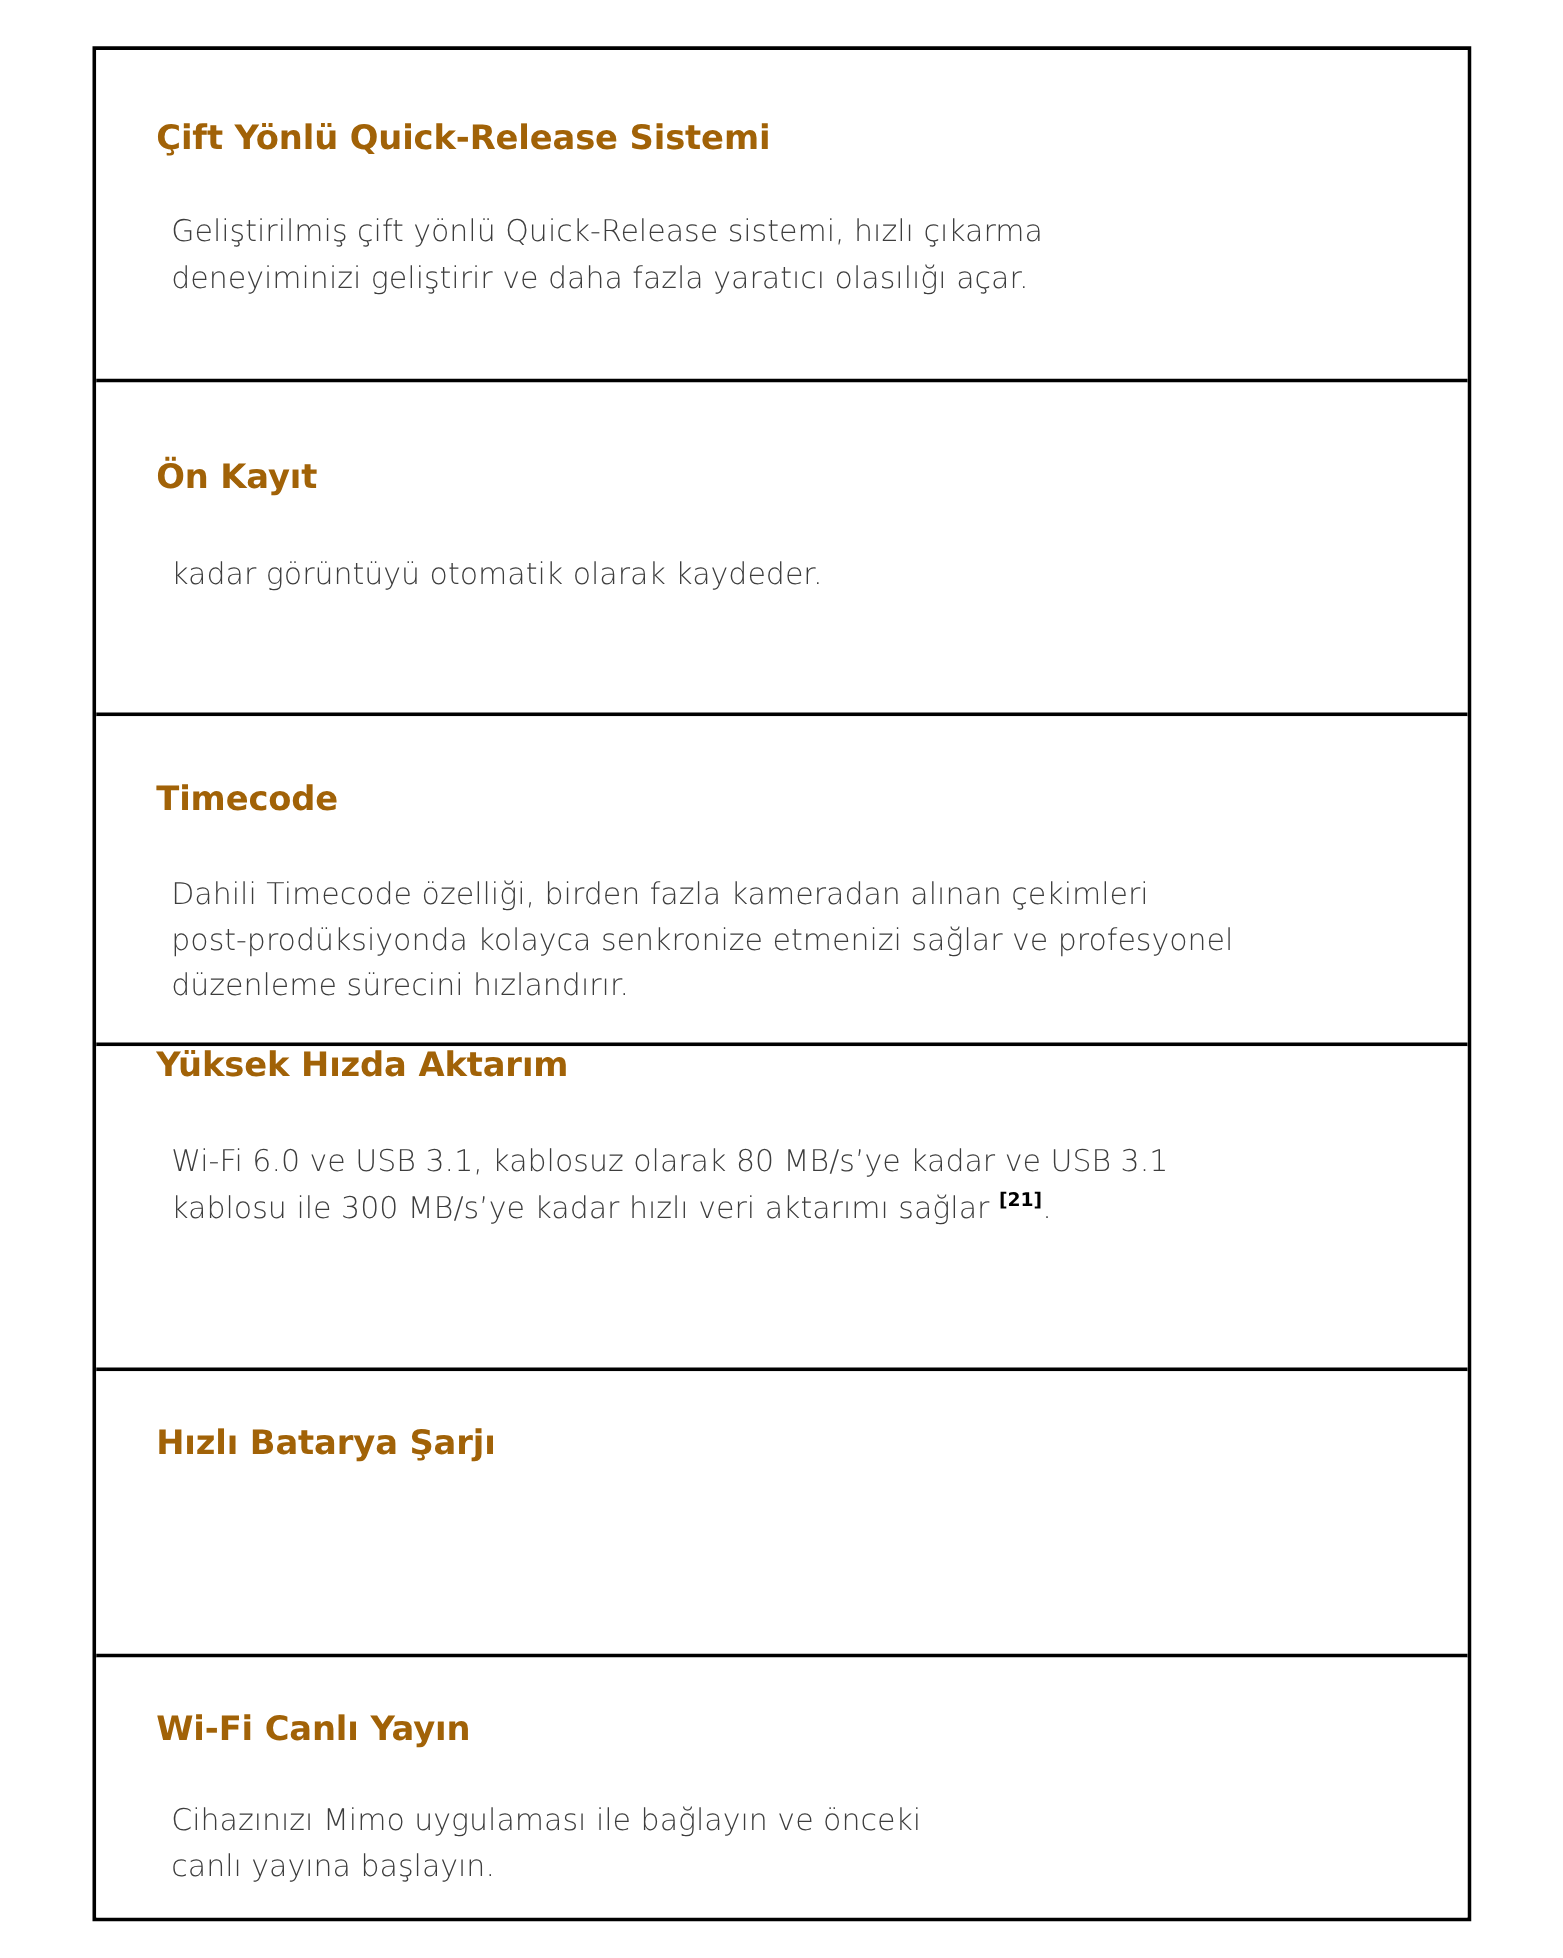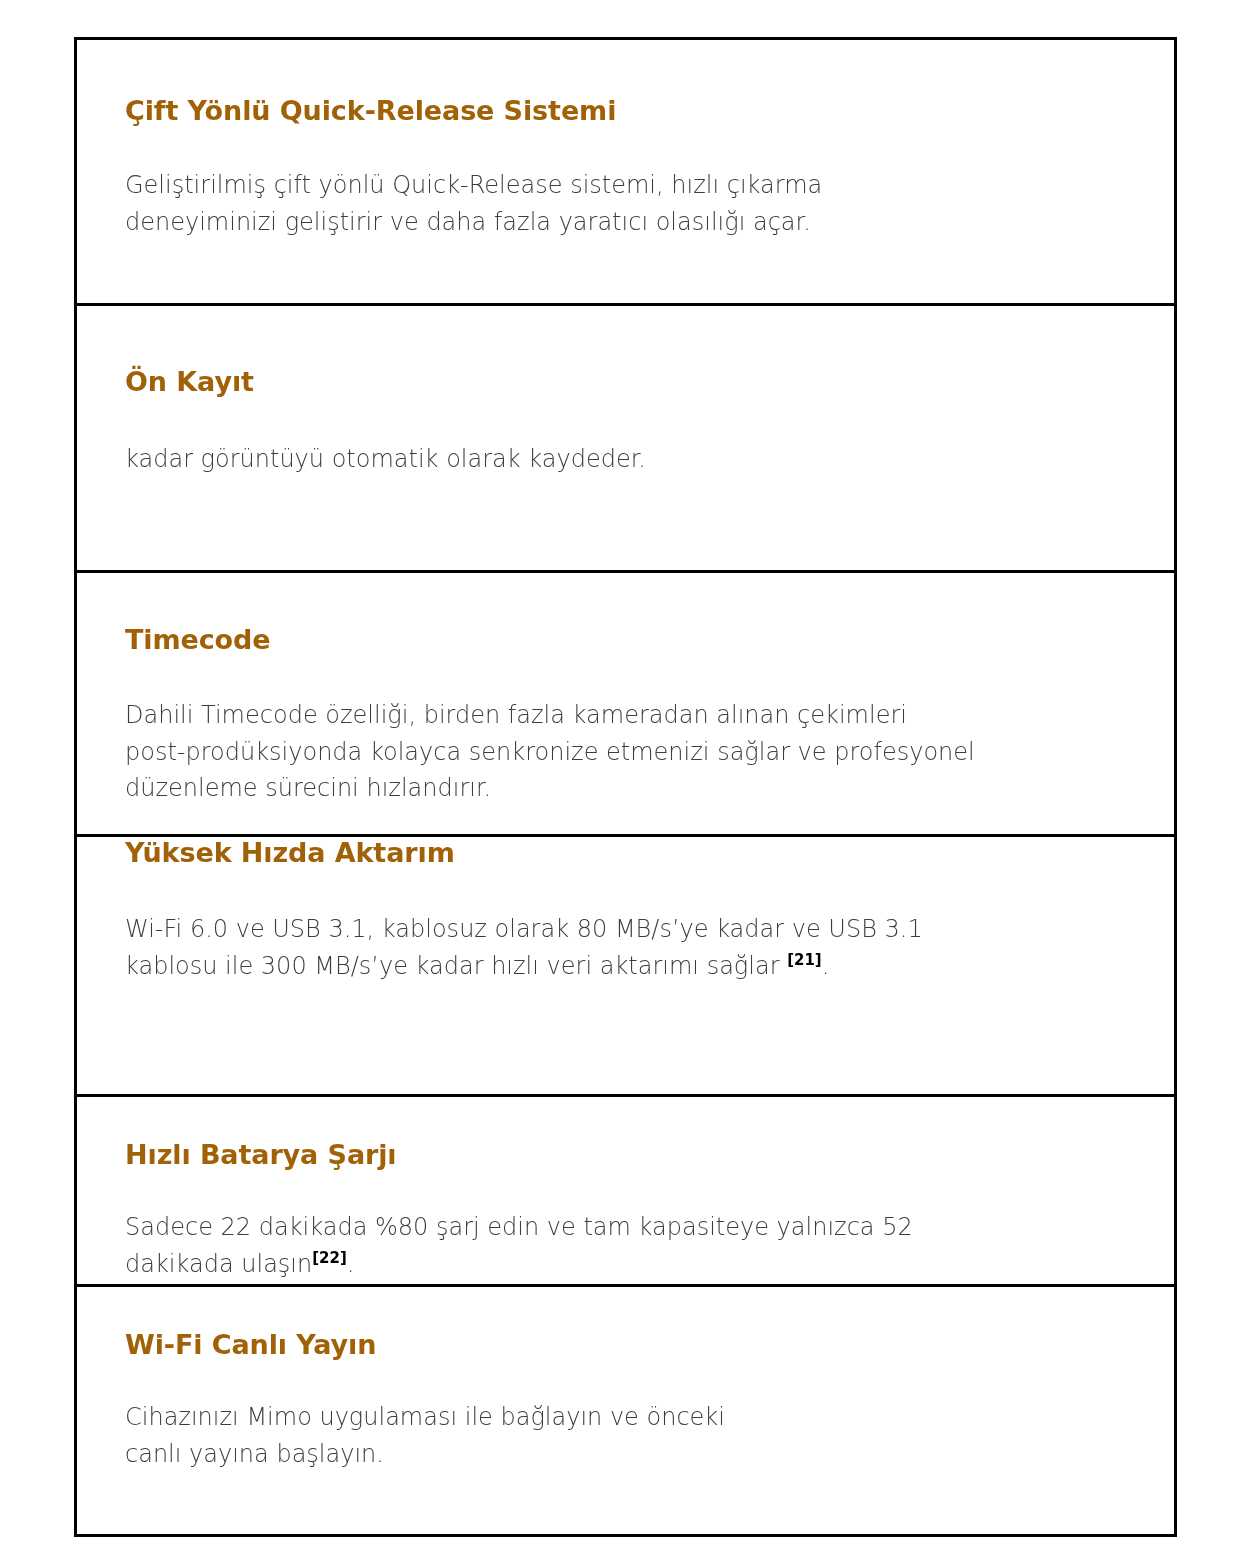--- a/index.html
+++ b/index.html
@@ -47,41 +47,41 @@
   }
   .feature-row:last-child {
     border-bottom: none;
   }
 
   
   .row-h1 { height: 266px; padding-top: 55px; }
   .row-h2 { height: 267px; padding-top: 60px; }
   .row-h3 { height: 264px; padding-top: 51px; }
   .row-h4 { height: 260px; }
-  .row-h5 { height: 190px; padding-top: 42px; }
+  .row-h5 { height: 229px; padding-top: 42px; }
   .row-h6 { height: 208px; padding-top: 42px; }
 
   .feature-title {
     font-family: "DejaVu Sans", "Liberation Sans", sans-serif;
     font-size: 27px;
     font-weight: 700;
     color: #a16207;
     line-height: 1.2;
     letter-spacing: -0.1px;
     margin: 0;
     white-space: nowrap;
   }
 
   .feature-desc {
     font-family: "DejaVu Sans", "Liberation Sans", sans-serif;
     font-size: 24px;
     font-weight: 300;
     color: #3d3d3d;
     line-height: 1.52;
-    margin: 0;
+    margin: 12px;
     max-width: 1000px;
   }
 
   
   .row-h1 .feature-desc { margin-top: 40px; }
   .row-h2 .feature-desc { margin-top: 43px; }
   .row-h3 .feature-desc { margin-top: 41px; }
   .row-h4 .feature-desc { margin-top: 42px; }
   .row-h5 .feature-desc { margin-top: 38px; }
   .row-h6 .feature-desc { margin-top: 38px; }
@@ -129,24 +129,20 @@
     <section class="feature-row row-h4">
       <h2 class="feature-title">Yüksek Hızda Aktarım</h2>
       <p class="feature-desc">
         <span class="nowrap-break">Wi-Fi 6.0 ve USB 3.1, kablosuz olarak 80 MB/s’ye kadar ve USB 3.1</span>
         <span class="nowrap-break"><span>kablosu ile 300 MB/s’ye kadar hızlı veri aktarımı sağlar </span><span class="sup">[21]</span><span>.</span></span>
       </p>
     </section>
 
     <section class="feature-row row-h5">
       <h2 class="feature-title">Hızlı Batarya Şarjı</h2>
-      <p class="feature-desc">
-        <span class="nowrap-break">Sadece 22 dakikada %80 şarj edin ve tam kapasiteye yalnızca 52</span>
-        <span class="nowrap-break"><span>dakikada ulaşın</span><span class="sup">[22]</span><span>.</span></span>
-      </p>
     </section>
 
     <section class="feature-row row-h6">
       <h2 class="feature-title">Wi-Fi Canlı Yayın</h2>
       <p class="feature-desc">
         <span class="nowrap-break">Cihazınızı Mimo uygulaması ile bağlayın ve önceki</span>
         <span class="nowrap-break">canlı yayına başlayın.</span>
       </p>
     </section>
 

